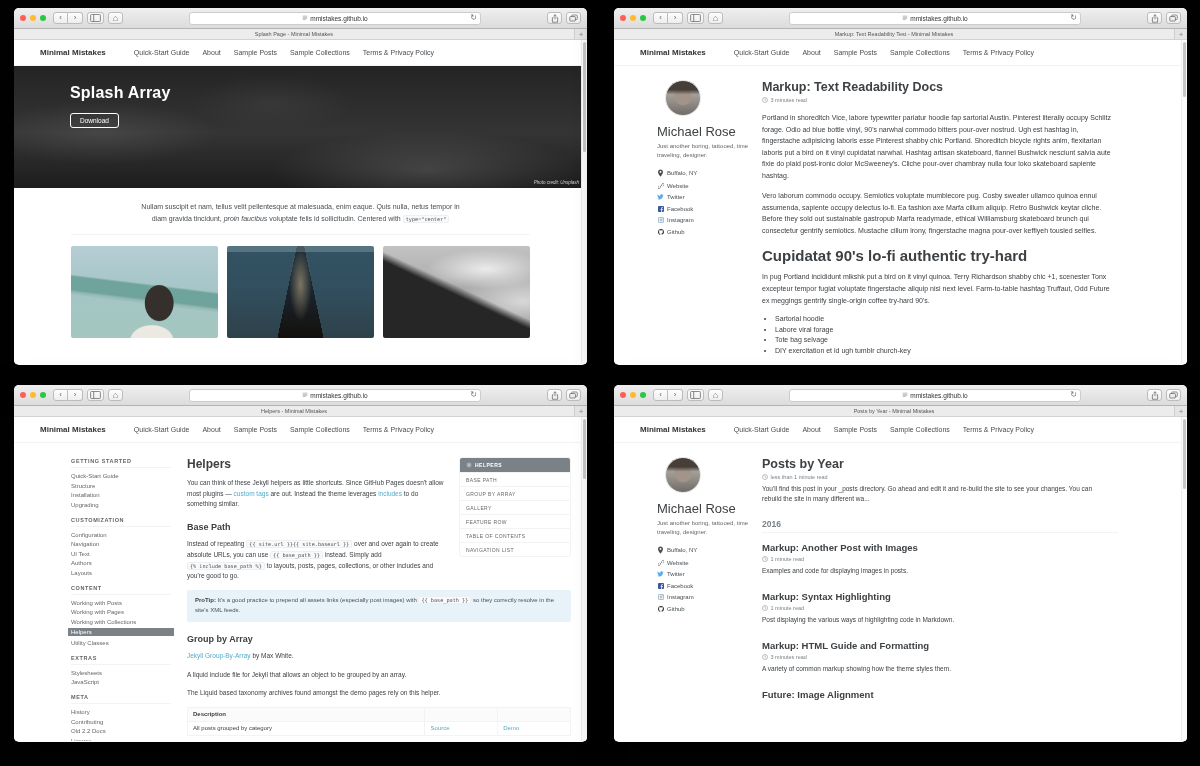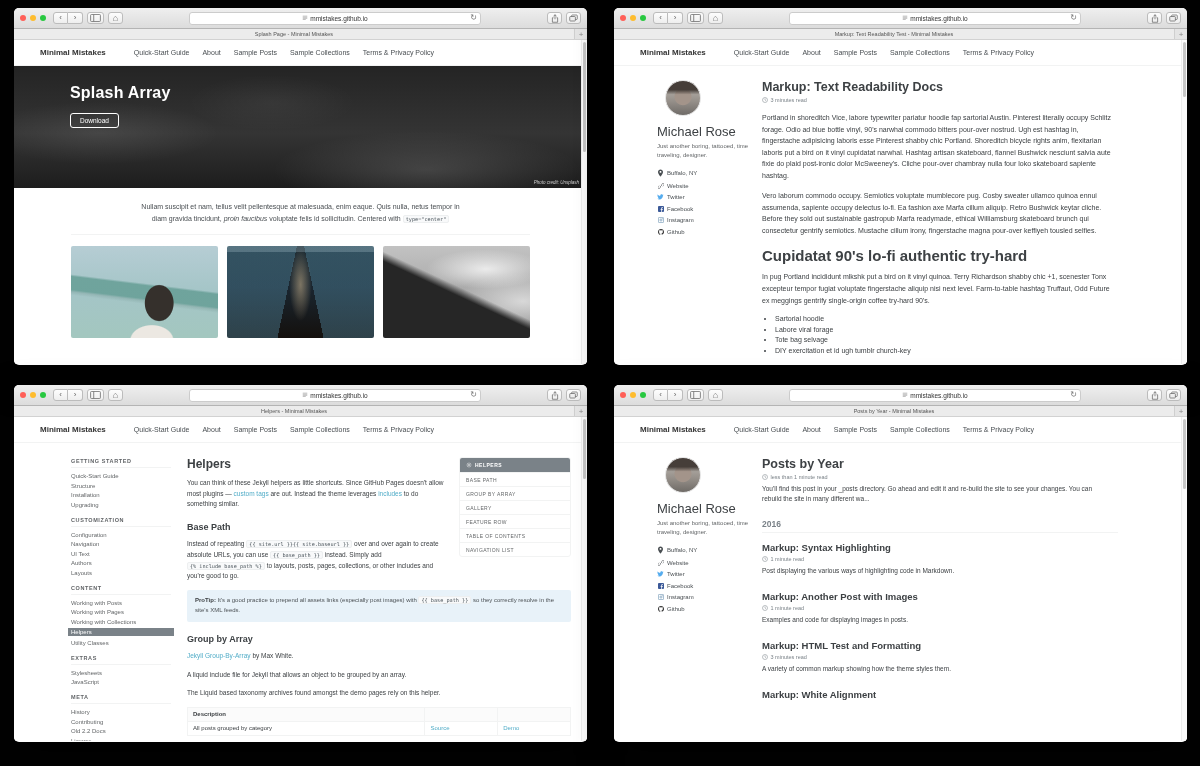--- a/index.html
+++ b/index.html
@@ -658,60 +658,60 @@
                   <circle cx="6" cy="6" r="5" fill="none" stroke="#7a8288"></circle>
                   <path d="M6 3v3l2 1.3" fill="none" stroke="#7a8288"></path>
                 </svg>
               </span>
               <span>less than 1 minute read</span>
             </div>
           <p class="post-excerpt">You'll find this post in your _posts directory. Go ahead and edit it and re-build the site to see your changes. You can rebuild the site in many different wa...</p>
         </div>
         <div class="year-h">2016</div>
         <div class="post">
+          <div class="post-title">Markup: Another Post with Images</div>
+          <div class="meta">
+              <span>
+                <svg width="6" height="6" viewBox="0 0 12 12">
+                  <circle cx="6" cy="6" r="5" fill="none" stroke="#7a8288"></circle>
+                  <path d="M6 3v3l2 1.3" fill="none" stroke="#7a8288"></path>
+                </svg>
+              </span>
+              <span>1 minute read</span>
+            </div>
+          <p class="post-excerpt">Examples and code for displaying images in posts.</p>
+        </div>
+        <div class="post">
           <div class="post-title">Markup: Syntax Highlighting</div>
           <div class="meta">
               <span>
                 <svg width="6" height="6" viewBox="0 0 12 12">
                   <circle cx="6" cy="6" r="5" fill="none" stroke="#7a8288"></circle>
                   <path d="M6 3v3l2 1.3" fill="none" stroke="#7a8288"></path>
                 </svg>
               </span>
               <span>1 minute read</span>
             </div>
           <p class="post-excerpt">Post displaying the various ways of highlighting code in Markdown.</p>
         </div>
         <div class="post">
-          <div class="post-title">Markup: Another Post with Images</div>
-          <div class="meta">
-              <span>
-                <svg width="6" height="6" viewBox="0 0 12 12">
-                  <circle cx="6" cy="6" r="5" fill="none" stroke="#7a8288"></circle>
-                  <path d="M6 3v3l2 1.3" fill="none" stroke="#7a8288"></path>
-                </svg>
-              </span>
-              <span>1 minute read</span>
-            </div>
-          <p class="post-excerpt">Examples and code for displaying images in posts.</p>
-        </div>
-        <div class="post">
-          <div class="post-title">Markup: HTML Test and Formatting</div>
+          <div class="post-title">Markup: HTML Guide and Formatting</div>
           <div class="meta">
               <span>
                 <svg width="6" height="6" viewBox="0 0 12 12">
                   <circle cx="6" cy="6" r="5" fill="none" stroke="#7a8288"></circle>
                   <path d="M6 3v3l2 1.3" fill="none" stroke="#7a8288"></path>
                 </svg>
               </span>
               <span>3 minutes read</span>
             </div>
           <p class="post-excerpt">A variety of common markup showing how the theme styles them.</p>
         </div>
         <div class="post">
-          <div class="post-title">Markup: White Alignment</div>
+          <div class="post-title">Future: Image Alignment</div>
 
         </div>
       </div>
     </div>
     <div class="scrollb">
         <div class="thumb" style="height:70px"></div>
       </div>
   </div>
 </div>
 

